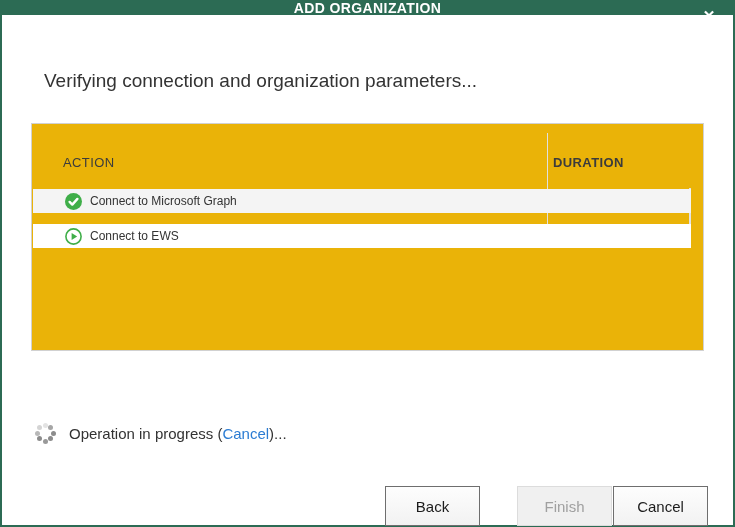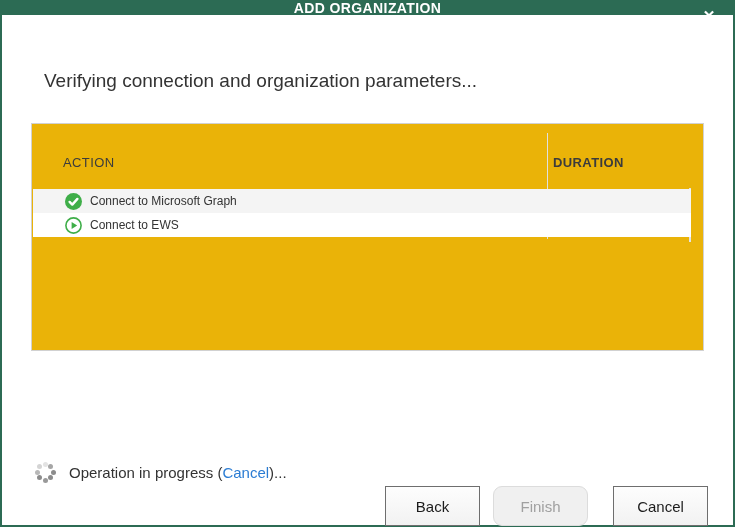--- a/index.html
+++ b/index.html
@@ -65,36 +65,36 @@
     position:absolute; left:657px; top:64px;
     width:2px; height:54px;
     background:#e3e3e3;
   }
   .lv-row {
     position:absolute; left:1px;
     width:658px; height:24px;
     display:flex; align-items:center;
   }
   .lv-row.row0 { top:65px; background:#f4f4f4; }
-  .lv-row.row1 { top:89px; background:#ffffff; }
+  .lv-row.row1 { top:100px; background:#ffffff; }
   .lv-row .icon {
     width:17px; height:17px;
     margin-left:32px;
     flex:0 0 auto;
     display:block;
   }
   .lv-row .label {
     margin-left:8px;
     font-size:12px;
     color:#333333;
     white-space:nowrap;
   }
   .status-row {
     position:absolute; left:31px; top:419px;
-    display:flex; align-items:center;margin-top:39px;
+    display:flex; align-items:center;
   }
   .spinner {
     position:relative;
     width:24px; height:24px;
     flex:0 0 auto;
   }
   .spinner i {
     position:absolute;
     width:5px; height:5px;
     border-radius:50%;
@@ -120,21 +120,21 @@
     position:absolute; top:484px;
     width:95px; height:40px;
     background:linear-gradient(#fdfdfd,#f2f2f2);
     border:1px solid #6e6e6e;
     font-family:"Liberation Sans", sans-serif;
     font-size:15px;
     color:#1c1c1c;
     cursor:pointer;
   }
   .btn.back   { left:383px; }
-  .btn.finish { left:491px;border-radius:9px; }
+  .btn.finish { left:515px; }
   .btn.cancel { left:611px; }
   .btn:disabled {
     background:#f0f0f0;
     border:1px solid #dcdcdc;
     color:#a0a0a0;
     cursor:default;
   }
 </style>
 </head>
 <body>

